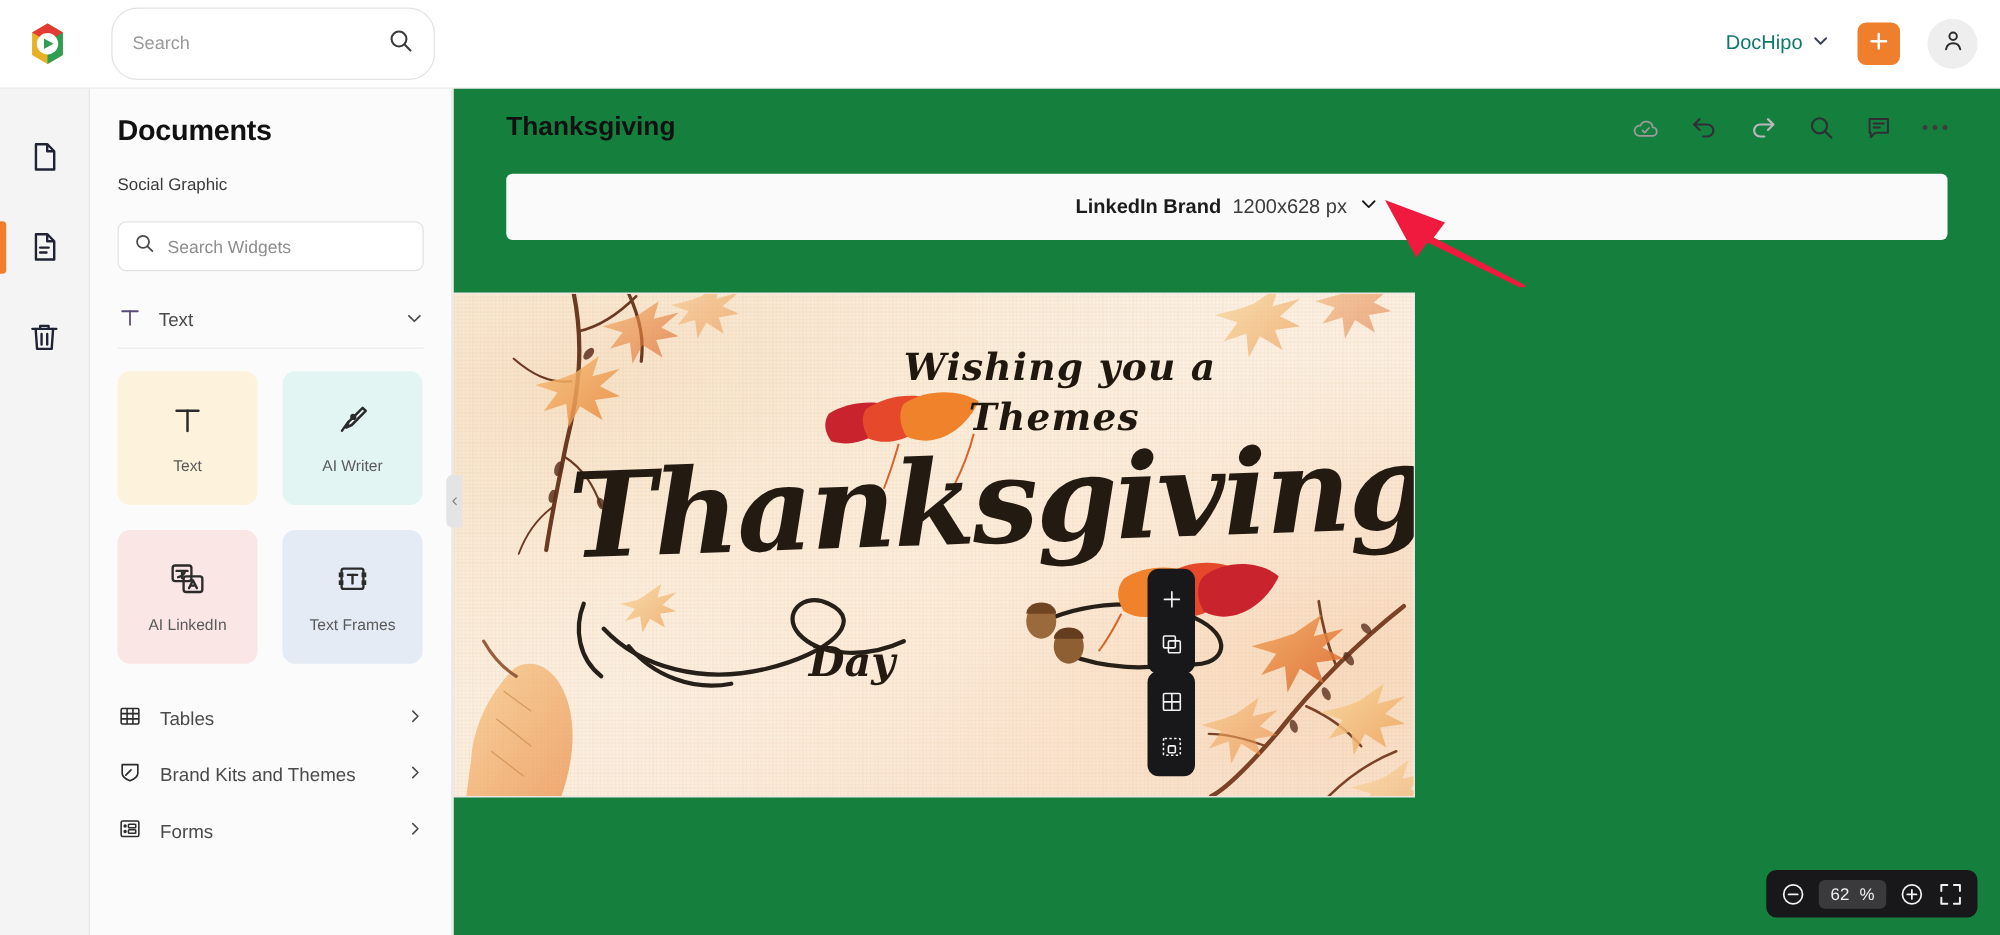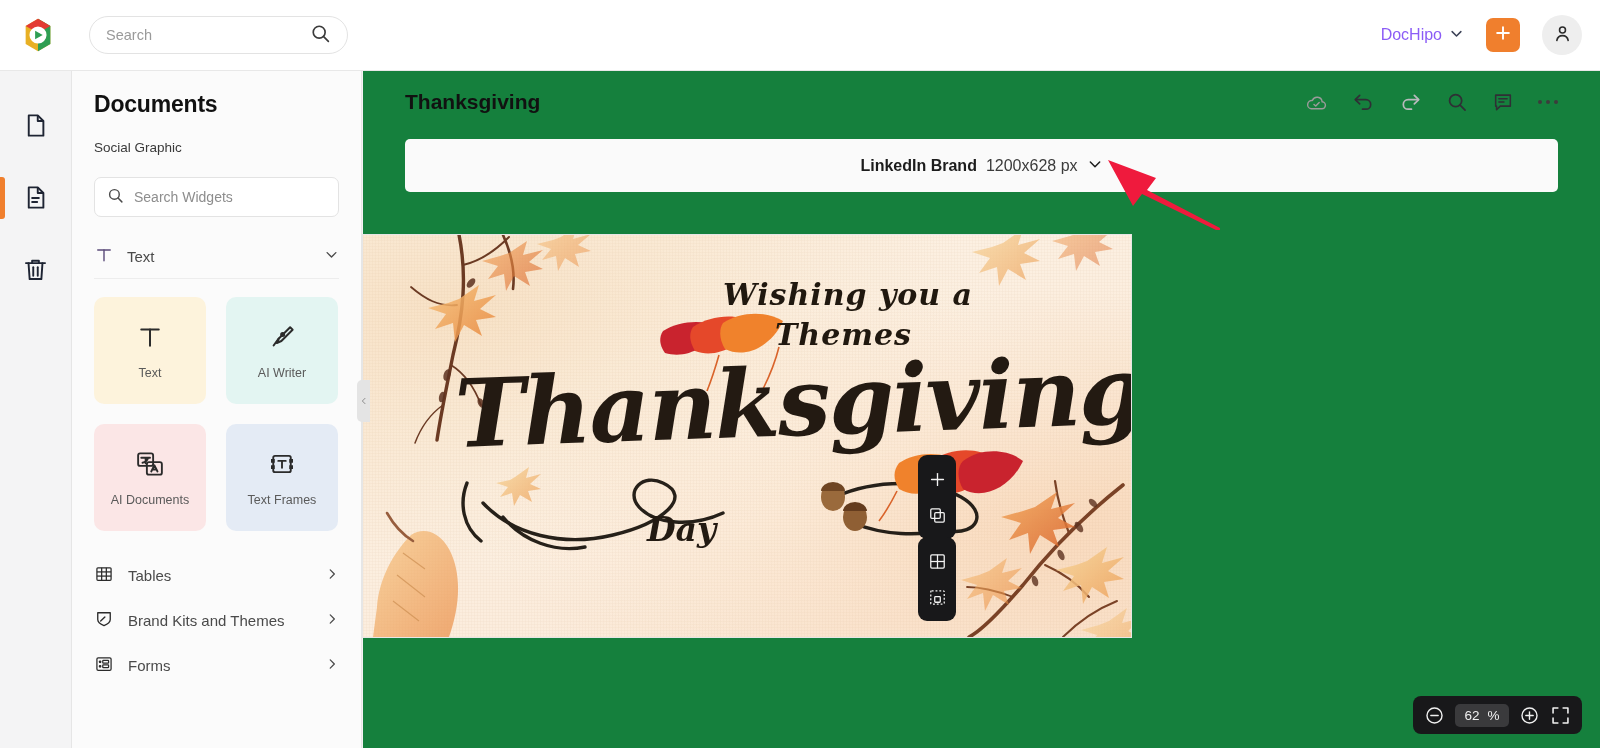--- a/index.html
+++ b/index.html
@@ -11,32 +11,32 @@
   .app { position: relative; width: 1600px; height: 748px; background: #f2f2f3; }
 
   
   .topbar {
     position: absolute; left: 0; top: 0; width: 1600px; height: 71px;
     background: #ffffff; border-bottom: 1px solid #e8e8e8;
     display: flex; align-items: center;
   }
   .logo { margin-left: 18px; width: 40px; height: 40px; display: flex; align-items: center; justify-content: center; }
   .searchbox {
-    margin-left: 31px; width: 259px; height: 38px; border: 1px solid #e3e3e3;
+    margin-left: 31px; width: 259px; height: 58px; border: 1px solid #e3e3e3;
     border-radius: 21px; display: flex; align-items: center; padding: 0 16px;
     background: #fff;
   }
   .searchbox input {
     border: none; outline: none; flex: 1; font-size: 14.5px; color: #6b6b6b;
     font-family: "Liberation Sans", sans-serif; background: transparent;
   }
   .searchbox input::placeholder { color: #9a9a9a; }
   .topbar-right { margin-left: auto; display: flex; align-items: center; gap: 0; padding-right: 18px; }
   .brand-menu {
-    display: flex; align-items: center; gap: 7px; font-size: 16px; color: #8b5cf6;
+    display: flex; align-items: center; gap: 7px; font-size: 16px; color: #0f766e;
     cursor: pointer; margin-right: 22px;
   }
   .plus-btn {
     width: 34px; height: 34px; background: #f07f2d; border-radius: 7px;
     display: flex; align-items: center; justify-content: center; cursor: pointer;
     margin-right: 22px;
   }
   .avatar-btn {
     width: 40px; height: 40px; border-radius: 50%; background: #eeeeee;
     display: flex; align-items: center; justify-content: center; cursor: pointer;
@@ -314,21 +314,21 @@
 
       <div class="card" style="background:#fbe6e6">
         <span>
           <svg width="30" height="30" viewBox="0 0 24 24" fill="none" stroke="#2b2b2b" stroke-width="1.5" stroke-linecap="round" stroke-linejoin="round">
             <rect x="2.5" y="3.5" width="12" height="10" rx="1.6"></rect>
             <rect x="9.5" y="10.5" width="12" height="10" rx="1.6"></rect>
             <path d="M5 7h7M8.5 7v4.5M6 11c2.5-.6 4-2 4.5-4"></path>
             <path d="M13 18l2.5-5 2.5 5M14 16.4h3"></path>
           </svg>
         </span>
-        <span class="clbl">AI Documents</span>
+        <span class="clbl">AI LinkedIn</span>
       </div>
 
       <div class="card" style="background:#e4ebf5">
         <span>
           <svg width="30" height="30" viewBox="0 0 24 24" fill="none" stroke="#2b2b2b" stroke-width="1.5" stroke-linecap="round">
             <rect x="5" y="5.5" width="14" height="13" rx="1.4"></rect>
             <line x1="9" y1="9.5" x2="15" y2="9.5"></line>
               <line x1="12" y1="9.5" x2="12" y2="15"></line>
             <rect x="3.2" y="8" width="3" height="3" fill="#2b2b2b" stroke="none"></rect>
             <rect x="17.8" y="8" width="3" height="3" fill="#2b2b2b" stroke="none"></rect>

